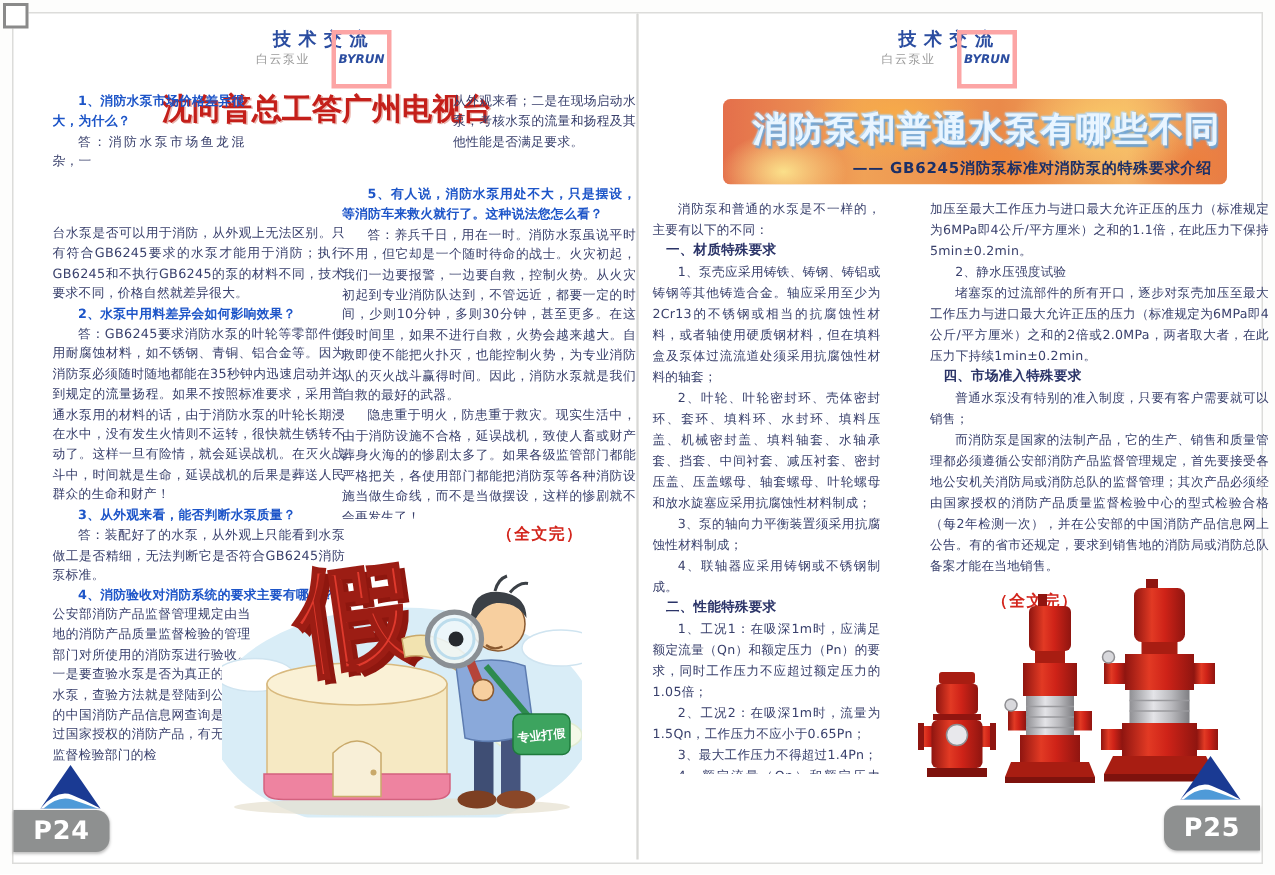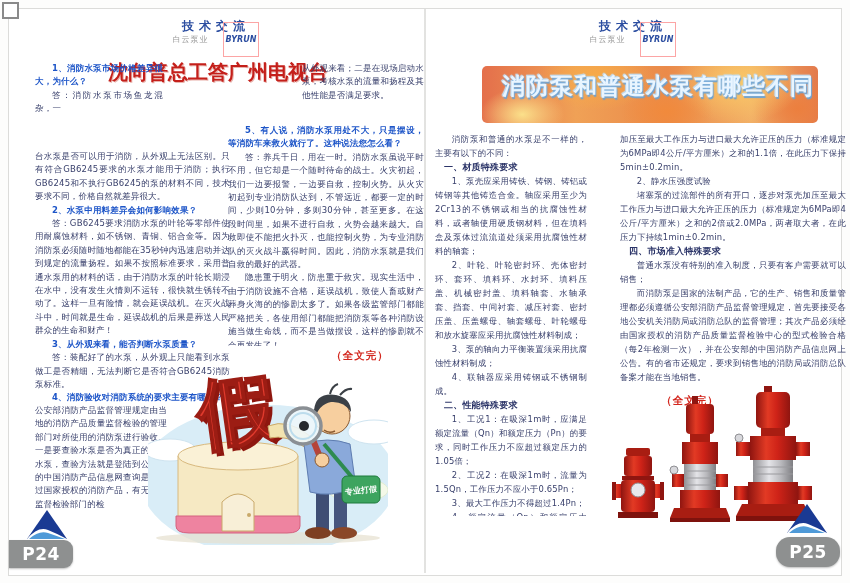--- a/index.html
+++ b/index.html
@@ -6,21 +6,21 @@
   body{width:850px;height:583px;background:#ffffff;overflow:hidden;
        font-family:"DejaVu Sans",sans-serif;}
   .spread{position:relative;width:850px;height:583px;background:#fdfdfc;}
   .frame{position:absolute;left:8px;top:8px;width:832px;height:566px;border:1px solid #dcdcda;background:#ffffff;}
   .divider{position:absolute;left:424px;top:9px;width:2px;height:564px;background:linear-gradient(90deg,#ededeb,#d8d8d6,#ededeb);}
   .corner-square{position:absolute;left:2px;top:2px;width:13px;height:13px;border:2px solid #8a8a8a;background:#fff;}
 
   .page-header{position:absolute;text-align:center;}
   .page-header .ht{color:#2b4da0;font-weight:bold;font-size:12px;letter-spacing:5px;line-height:13px;}
   .page-header .hb{margin-top:1px;font-size:8px;color:#9a9a9a;letter-spacing:1px;}
-  .page-header .hb .en{font-style:italic;font-weight:bold;color:#2b4da0;border:1px solid #fca5a5;padding:12px 2px;margin-left:14px;letter-spacing:0;}
+  .page-header .hb .en{font-style:italic;font-weight:bold;color:#2b4da0;border:3px solid #fca5a5;padding:12px 2px;margin-left:14px;letter-spacing:0;}
 
   .txt{position:absolute;overflow:hidden;text-align:justify;color:#39406c;}
   .txt p{margin:0;}
   .lp .txt p{font-size:8.5px;line-height:13.4px;letter-spacing:.2px;}
   .rp .txt p{font-size:8.4px;line-height:14px;letter-spacing:.2px;}
   p.ind{text-indent:2em;}
   p.q{color:#1d55c8;font-weight:600;text-indent:2em;}
   p.h{font-weight:bold;color:#2b3468;text-indent:1em;font-size:9px !important;}
   .endmark{position:absolute;color:#d3261d;font-size:10.5px;font-weight:600;letter-spacing:1px;}
 
@@ -149,20 +149,21 @@
 
   <div class="rp">
 
     <div class="page-header" style="left:568px;top:20px;width:130px;">
       <div class="ht">技术交流</div>
       <div class="hb"><span>白云泵业</span><span class="en">BYRUN</span></div>
     </div>
 
     <div class="banner">
       <div class="bt">消防泵和普通水泵有哪些不同</div>
+      <div class="bs">—— GB6245消防泵标准对消防泵的特殊要求介绍</div>
     </div>
 
     <div class="txt" style="left:435px;top:132px;width:152px;height:384px;">
       <p class="ind">消防泵和普通的水泵是不一样的，主要有以下的不同：</p>
       <p class="h">一、材质特殊要求</p>
       <p class="ind">1、泵壳应采用铸铁、铸钢、铸铝或铸钢等其他铸造合金。轴应采用至少为2Cr13的不锈钢或相当的抗腐蚀性材料，或者轴使用硬质钢材料，但在填料盒及泵体过流流道处须采用抗腐蚀性材料的轴套；</p>
       <p class="ind">2、叶轮、叶轮密封环、壳体密封环、套环、填料环、水封环、填料压盖、机械密封盖、填料轴套、水轴承套、挡套、中间衬套、减压衬套、密封压盖、压盖螺母、轴套螺母、叶轮螺母和放水旋塞应采用抗腐蚀性材料制成；</p>
       <p class="ind">3、泵的轴向力平衡装置须采用抗腐蚀性材料制成；</p>
       <p class="ind">4、联轴器应采用铸钢或不锈钢制成。</p>
       <p class="h">二、性能特殊要求</p>
@@ -247,19 +248,19 @@
         <path d="M130,118 L192,118 L198,130 L124,130 Z" fill="#a81d12"></path>
         <rect x="124" y="130" width="74" height="5" fill="#7e120d"></rect>
       </g>
     </svg>
 
     <svg class="logo" style="left:786px;top:503px;" width="42" height="31" viewBox="0 0 42 31">
       <polygon points="21,1 41,30 1,30" fill="#1a3a93"></polygon>
       <path d="M1,30 Q12,17 22,21 Q32,25 41,30 Z" fill="#ffffff"></path>
       <path d="M3,30 Q13,21 22,24 Q31,27 39,30 Z" fill="#4f9ad8"></path>
     </svg>
-    <div class="tab right" style="left:776px;top:537px;width:64px;height:30px;border-radius:14px;">
+    <div class="tab right" style="left:776px;top:537px;width:64px;height:30px;">
       <span>P25</span>
     </div>
   </div>
 
   <div class="divider"></div>
 </div>
 
 </body></html>

